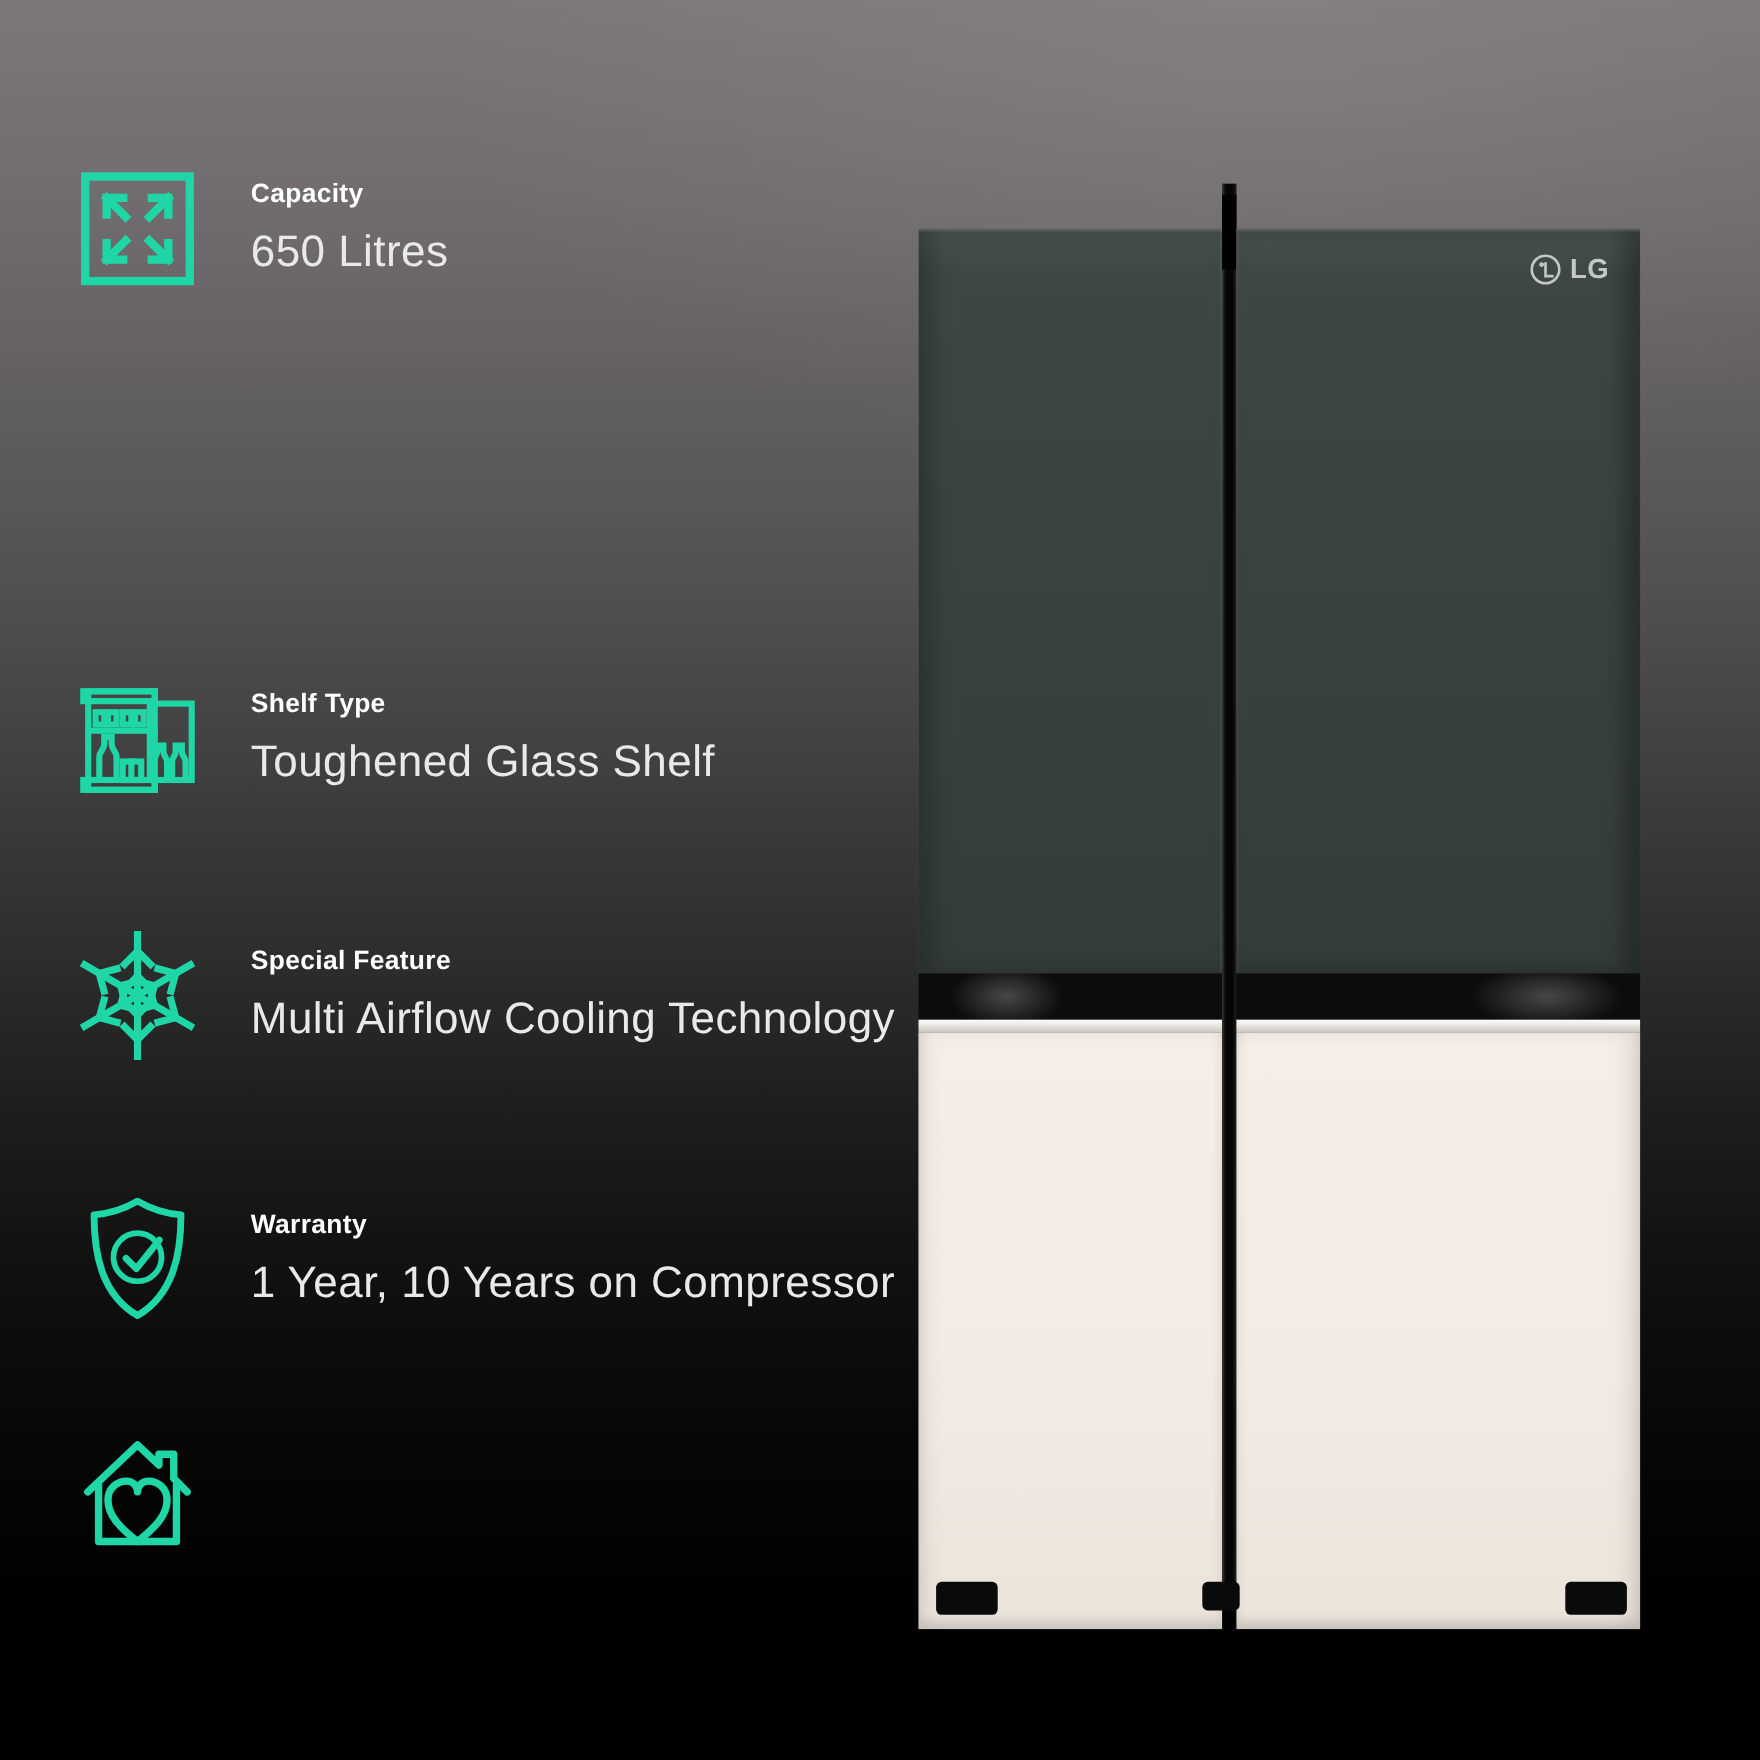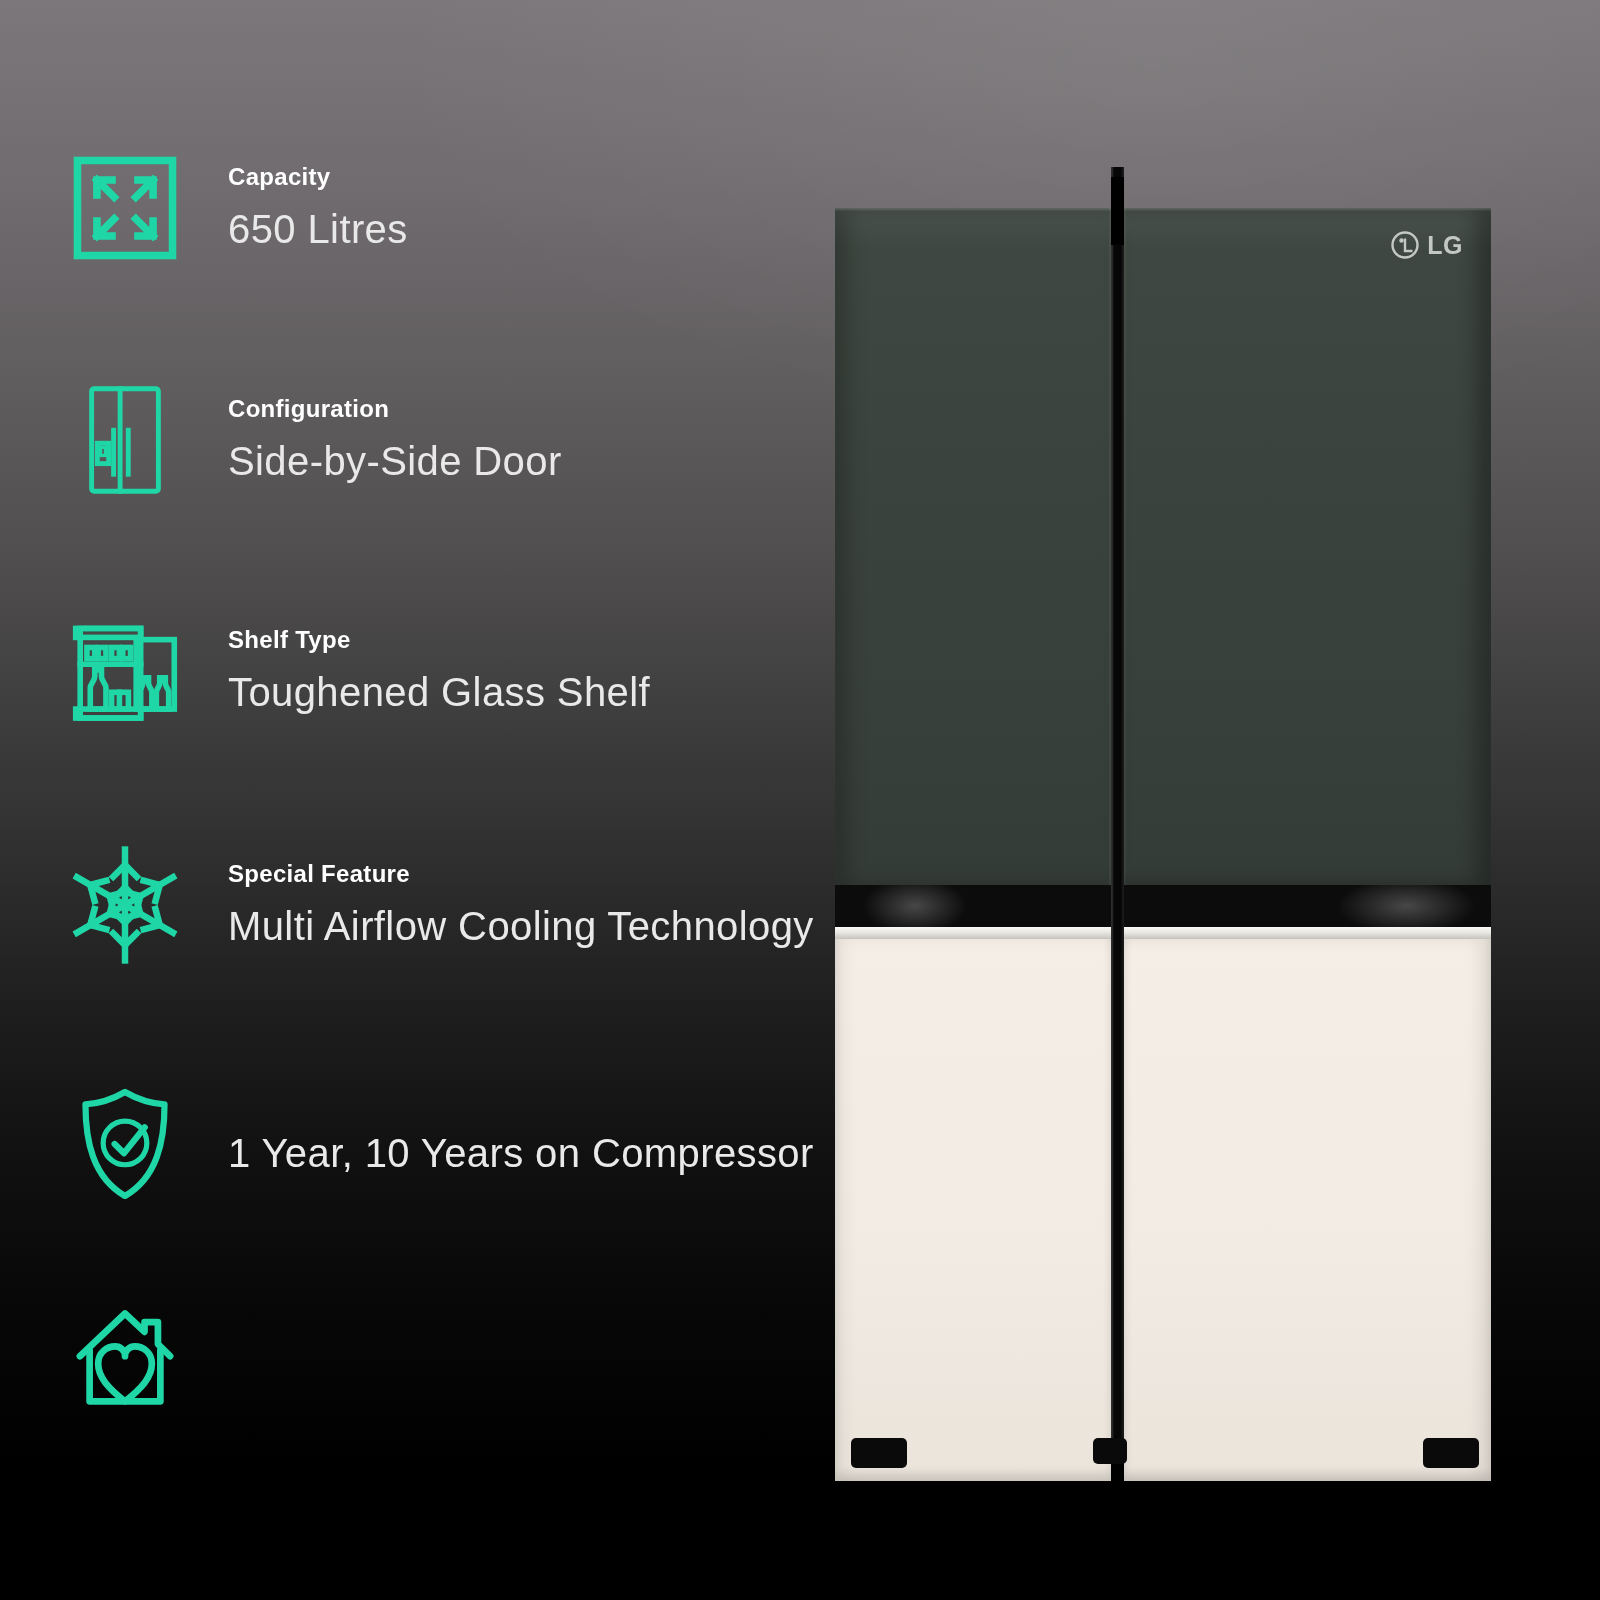--- a/index.html
+++ b/index.html
@@ -73,36 +73,20 @@
         <path d="M40 60 L24 76 M24 62 V76 H38"></path>
         <path d="M60 60 L76 76 M76 62 V76 H62"></path>
       </svg>
     </div>
     <div class="ftext">
       <div class="ftitle">Capacity</div>
       <div class="fvalue">650 Litres</div>
     </div>
   </div>
 
-  <div class="feature" style="top:383px;">
-    <div class="icon-box">
-      <svg width="82" height="114" viewBox="0 0 100 140" fill="none" stroke="#1fd7a6" stroke-width="6" stroke-linecap="square">
-        <rect x="9" y="7" width="82" height="126" rx="3"></rect>
-        <line x1="44" y1="7" x2="44" y2="133"></line>
-        <line x1="36" y1="58" x2="36" y2="112"></line>
-        <line x1="54" y1="58" x2="54" y2="112"></line>
-        <rect x="16" y="74" width="14" height="25"></rect>
-        <rect x="20" y="79" width="6" height="10" stroke-width="4"></rect>
-      </svg>
-    </div>
-    <div class="ftext">
-      <div class="ftitle">Configuration</div>
-      <div class="fvalue">Side-by-Side Door</div>
-    </div>
-  </div>
 
   <div class="feature" style="top:615px;">
     <div class="icon-box">
       <svg width="116" height="112" viewBox="0 0 100 100" fill="none" stroke="#1fd7a6" stroke-width="5" stroke-linecap="square">
         <rect x="60" y="22" width="34" height="62"></rect>
         <rect x="10" y="12" width="54" height="80"></rect>
         <rect x="6" y="12" width="58" height="8"></rect>
         <rect x="6" y="84" width="58" height="8"></rect>
         <rect x="16" y="29" width="7" height="10"></rect>
           <rect x="26" y="29" width="7" height="10"></rect>
@@ -142,20 +126,21 @@
 
   <div class="feature" style="top:1086px;">
     <div class="icon-box">
       <svg width="104" height="118" viewBox="0 0 100 112" fill="none" stroke="#1fd7a6" stroke-width="6" stroke-linecap="round" stroke-linejoin="round">
         <path d="M50 5 C62 12 75 16 88 17 C88 52 81 87 50 105 C19 87 12 52 12 17 C25 16 38 12 50 5 Z"></path>
         <circle cx="50" cy="54" r="21" stroke-width="5"></circle>
         <path d="M40 55 L49 64 L69 39"></path>
       </svg>
     </div>
     <div class="ftext">
+      <div class="ftitle">Warranty</div>
       <div class="fvalue">1 Year, 10 Years on Compressor</div>
     </div>
   </div>
 
   <div class="feature" style="top:1292px;">
     <div class="icon-box">
       <svg width="122" height="126" viewBox="0 0 100 100" fill="none" stroke="#1fd7a6" stroke-width="5.5" stroke-linecap="round" stroke-linejoin="round">
         <path d="M13 51 L50 16 L66 31 V23 H77 V41 L87 51"></path>
         <path d="M21 46 V88 H79 V46"></path>
         <path d="M50 88 C36 77 28 68 28 57 C28 48 35 43 42 43 C46 43 50 46 50 51 C50 46 54 43 58 43 C65 43 72 48 72 57 C72 68 64 77 50 88 Z"></path>

